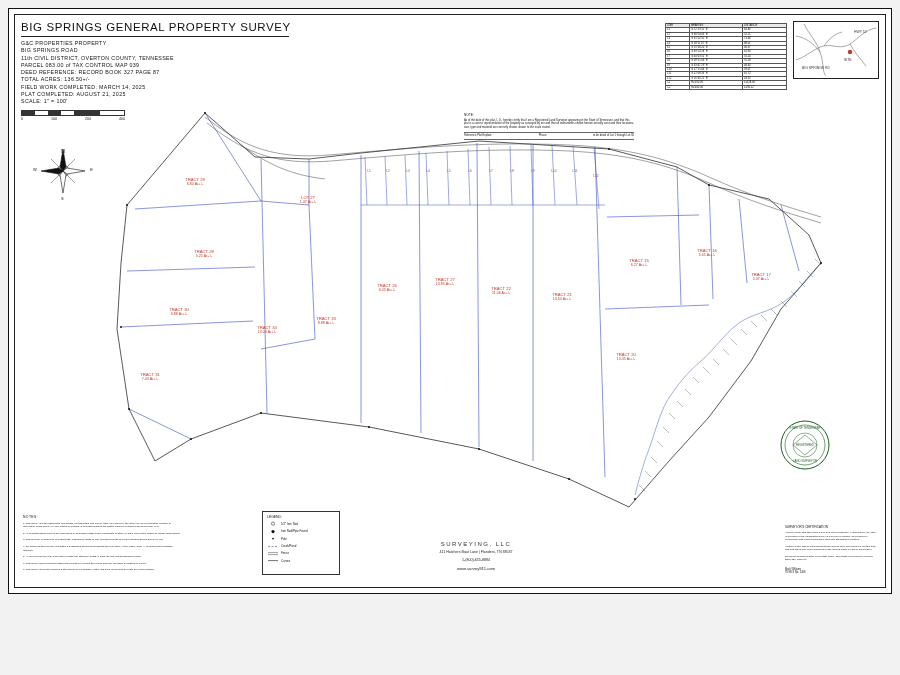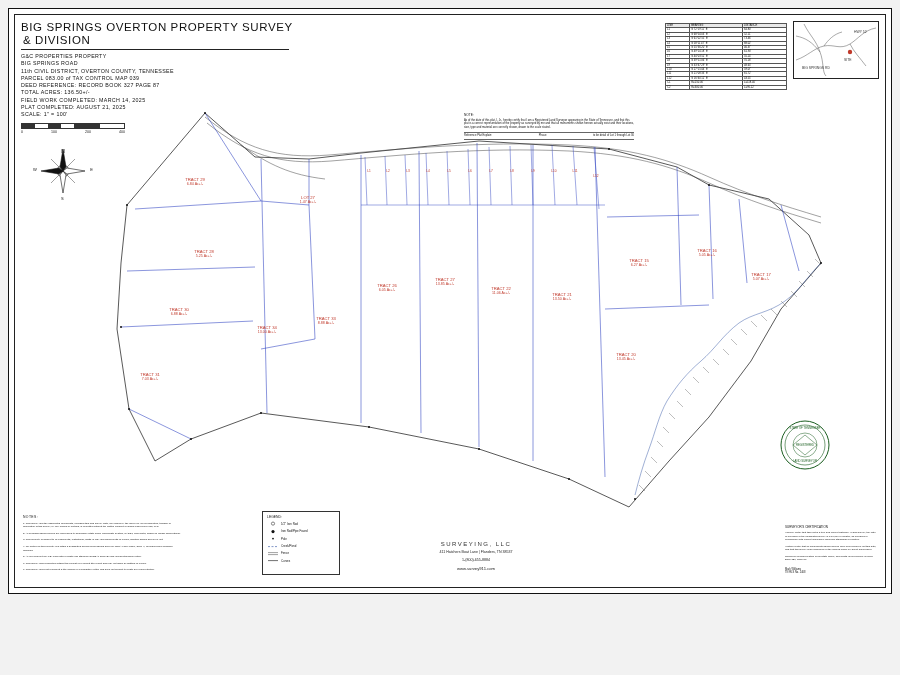--- a/index.html
+++ b/index.html
@@ -283,22 +283,21 @@
   #cert .sig { margin-top: 6px; font-size: 2.6px; line-height: 3.6px; }
 </style>
 </head>
 <body>
 
 <div id="page">
   <div id="sheet">
     <div id="inner-border"></div>
 
     <div id="title-block">
-      <div class="title-line1">BIG SPRINGS OVERTON PROPERTY SURVEY</div>
-      <div class="title-line2">&amp; DIVISION</div>
+      <div class="title-line1">BIG SPRINGS GENERAL PROPERTY SURVEY</div>
       <div id="title-rule"></div>
       <div class="sub-line">G&amp;C PROPERTIES PROPERTY</div>
       <div class="sub-line">BIG SPRINGS ROAD</div>
       <div class="sub-line">11th CIVIL DISTRICT, OVERTON COUNTY, TENNESSEE</div>
       <div class="sub-line">PARCEL 083.00 of TAX CONTROL MAP 039</div>
       <div class="sub-line">DEED REFERENCE: RECORD BOOK 327 PAGE 87</div>
       <div class="sub-line">TOTAL ACRES: 136.50+/-</div>
       <div class="sub-line">FIELD WORK COMPLETED: MARCH 14, 2025</div>
       <div class="sub-line">PLAT COMPLETED: AUGUST 21, 2025</div>
       <div class="sub-line">SCALE: 1" = 100'</div>

